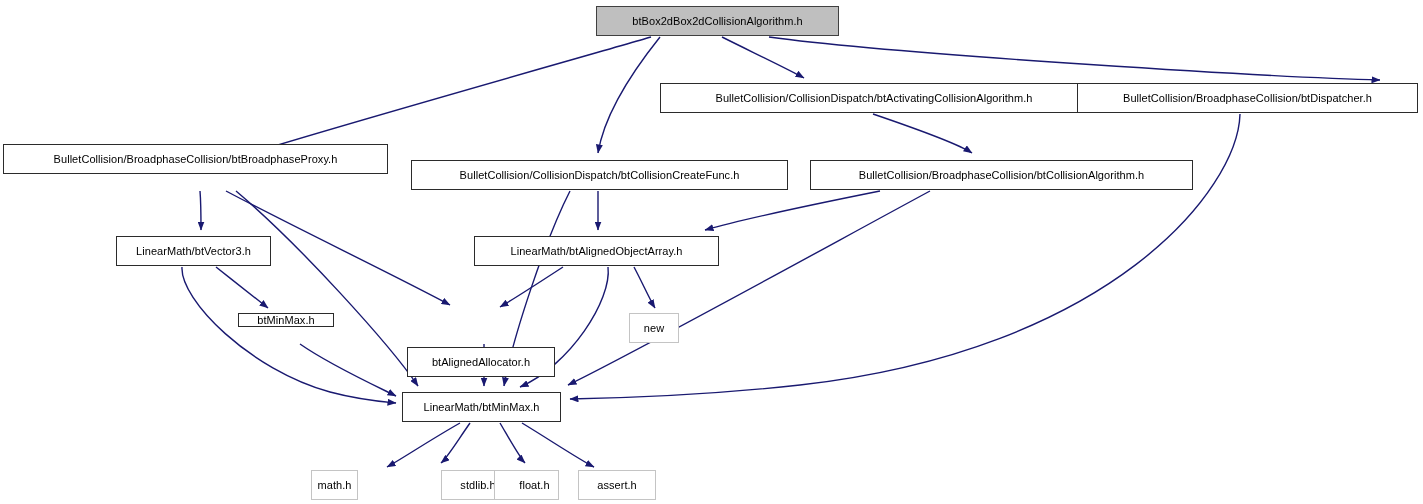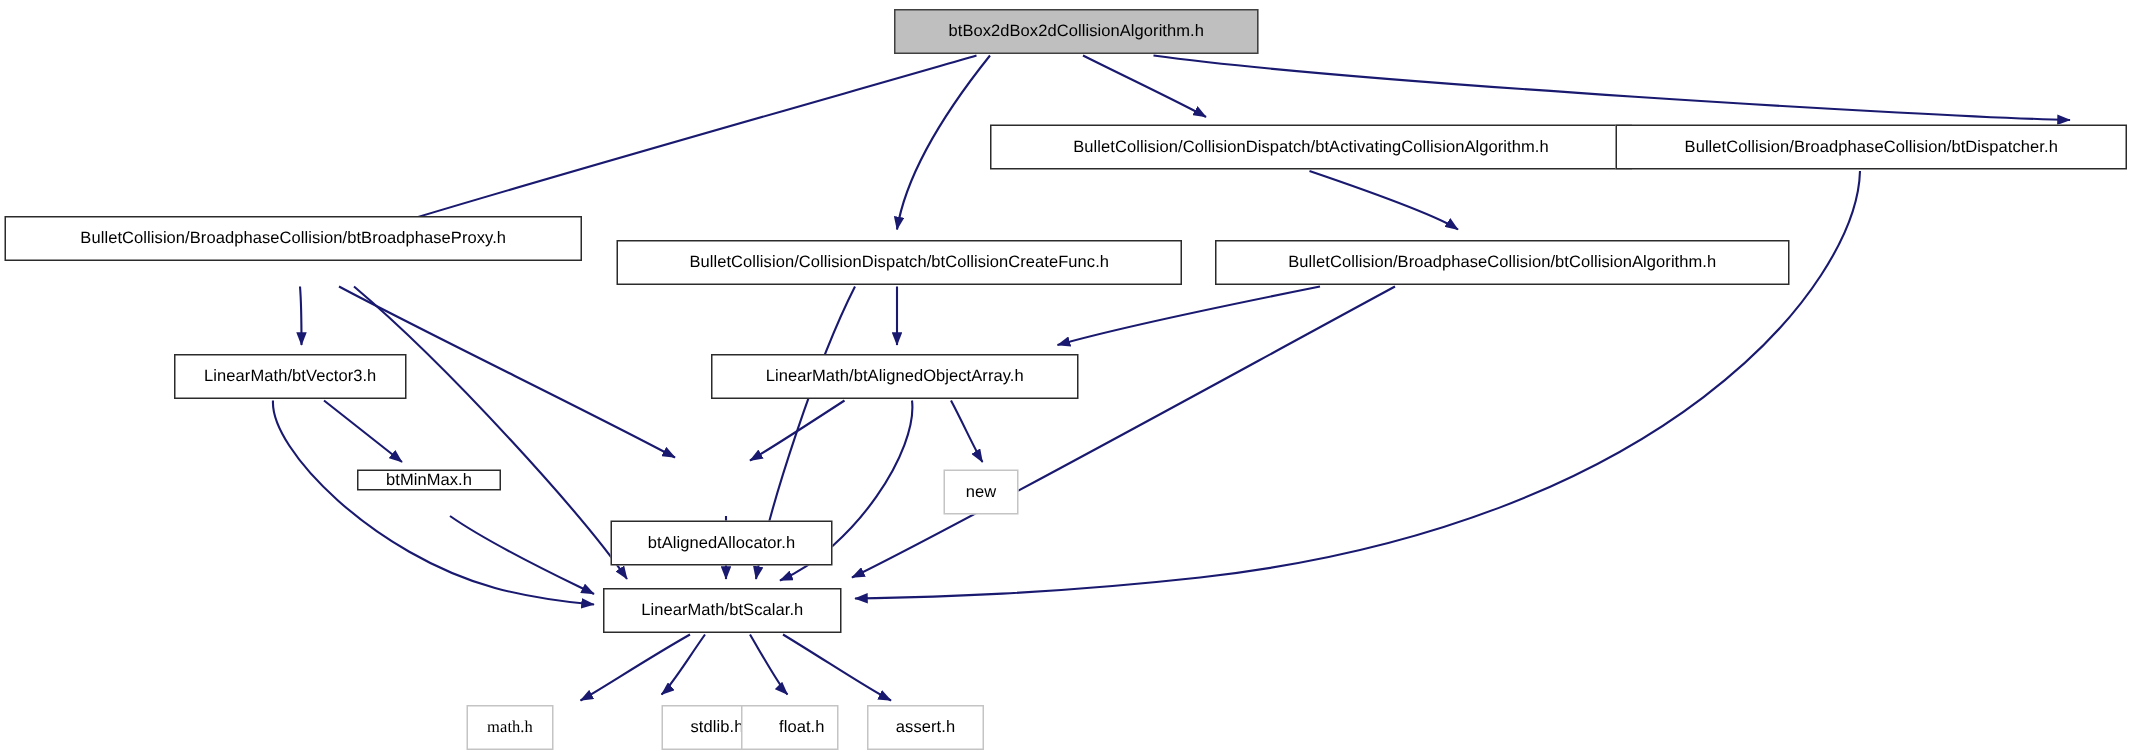--- a/index.html
+++ b/index.html
@@ -115,23 +115,23 @@
       <div class="node internal" style="left: 238px; top: 313px; width: 96px; height: 14px;">
         <span class="node-label">btMinMax.h</span>
       </div>
       <div class="node internal" style="left: 407px; top: 313px; width: 148px; height: 30px; margin-top: 34px;">
         <span class="node-label">btAlignedAllocator.h</span>
       </div>
       <div class="node system" style="left: 629px; top: 313px; width: 50px; height: 30px;">
         <span class="node-label">new</span>
       </div>
       <div class="node internal" style="left: 402px; top: 392px; width: 159px; height: 30px;">
-        <span class="node-label">LinearMath/btScalar.h</span>
+        <span class="node-label">LinearMath/btMinMax.h</span>
       </div>
-      <div class="node system" style="left: 311px; top: 470px; width: 58px; height: 30px; font-family: Liberation Serif, serif;">
+      <div class="node system" style="left: 311px; top: 470px; width: 47px; height: 30px;">
         <span class="node-label">math.h</span>
       </div>
       <div class="node system" style="left: 401px; top: 470px; width: 74px; height: 30px; margin-left: 40px;">
         <span class="node-label">stdlib.h</span>
       </div>
       <div class="node system" style="left: 494px; top: 470px; width: 65px; height: 30px; padding-left: 16px;">
         <span class="node-label">float.h</span>
       </div>
       <div class="node system" style="left: 578px; top: 470px; width: 78px; height: 30px;">
         <span class="node-label">assert.h</span>

